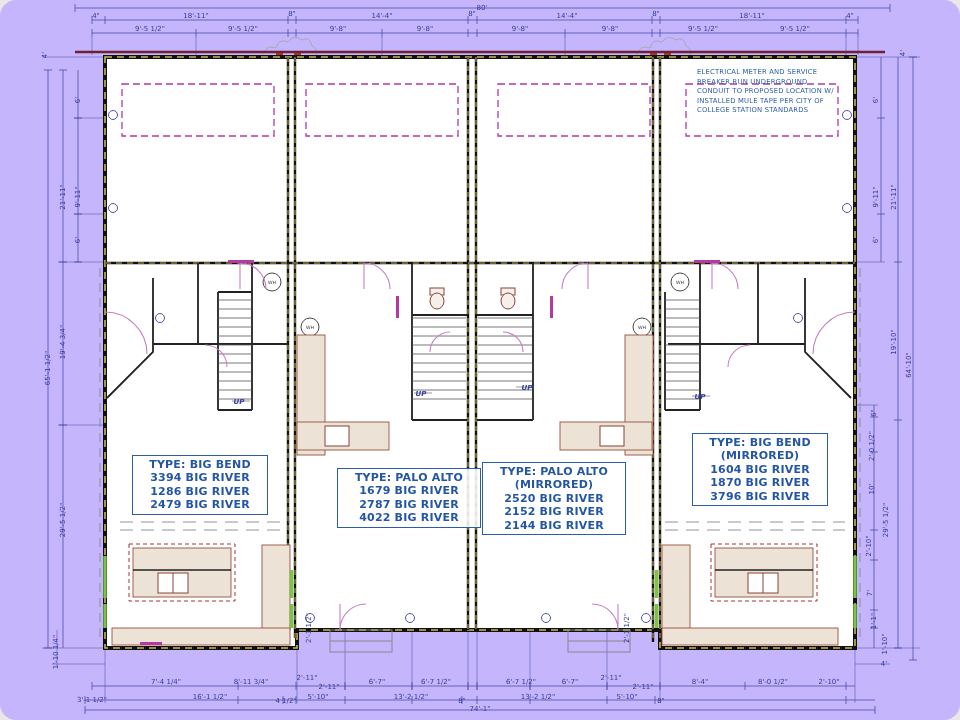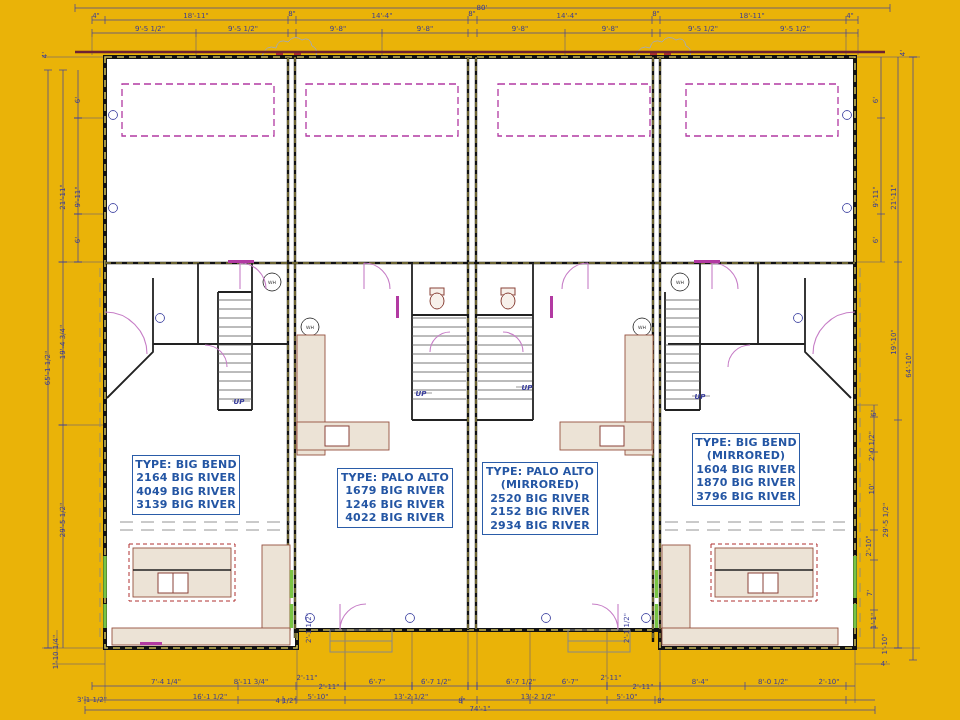--- a/index.html
+++ b/index.html
@@ -1,22 +1,22 @@
 <!DOCTYPE html>
 <html><head>
 <meta charset="utf-8">
 <style>
   html,body{margin:0;padding:0;background:#e8e8e8;font-family:"DejaVu Sans",sans-serif;}
-  #canvas{position:relative;width:960px;height:720px;background:#eab308;overflow:hidden;}
+  #canvas{position:relative;width:960px;height:720px;background:#c4b5fd;overflow:hidden;border-radius:16px;}
   #plan-svg{position:absolute;left:0;top:0;}
   .dim{font:7px "DejaVu Sans",sans-serif;fill:#34399b;text-anchor:middle;}
   .annot-up{font:italic bold 7px "DejaVu Sans",sans-serif;fill:#34399b;text-anchor:middle;}
   .annot-wh{font:4.6px "DejaVu Sans",sans-serif;fill:#333;text-anchor:middle;}
   .label-box{position:absolute;border:1.6px solid #2a5ca8;color:#2456a4;background:rgba(255,255,255,.88);
-    font-weight:bold;font-size:11px;line-height:1.22;text-align:center;padding:2px 0;
+    font-weight:bold;font-size:11px;line-height:1.22;text-align:center;padding:2px 14px;
     font-family:"DejaVu Sans",sans-serif;letter-spacing:.2px;}
   .note{position:absolute;color:#2a5ca8;font-size:6.8px;line-height:1.4;font-family:"DejaVu Sans",sans-serif;
     letter-spacing:.2px;}
 </style>
 </head>
 <body>
 
 <div id="canvas">
 
 <svg id="plan-svg" width="960" height="720" viewBox="0 0 960 720">
@@ -256,39 +256,46 @@
         <text x="700" y="399" class="annot-up">UP</text>
         <text x="272" y="284" class="annot-wh">WH</text>
         <text x="310" y="329" class="annot-wh">WH</text>
         <text x="680" y="284" class="annot-wh">WH</text>
         <text x="642" y="329" class="annot-wh">WH</text>
       </g>
 </svg>
 
 <div class="label-box" style="left:132px;top:455px;width:106px;">
   <div>TYPE: BIG BEND</div>
-  <div>2164 BIG RIVER</div>
-  <div>4049 BIG RIVER</div>
-  <div>3139 BIG RIVER</div>
+  <div>3394 BIG RIVER</div>
+  <div>1286 BIG RIVER</div>
+  <div>2479 BIG RIVER</div>
 </div>
 <div class="label-box" style="left:337px;top:468px;width:114px;">
   <div>TYPE: PALO ALTO</div>
   <div>1679 BIG RIVER</div>
-  <div>1246 BIG RIVER</div>
+  <div>2787 BIG RIVER</div>
   <div>4022 BIG RIVER</div>
 </div>
 <div class="label-box" style="left:482px;top:462px;width:114px;">
   <div>TYPE: PALO ALTO</div>
   <div>(MIRRORED)</div>
   <div>2520 BIG RIVER</div>
   <div>2152 BIG RIVER</div>
-  <div>2934 BIG RIVER</div>
+  <div>2144 BIG RIVER</div>
 </div>
 <div class="label-box" style="left:692px;top:433px;width:106px;">
   <div>TYPE: BIG BEND</div>
   <div>(MIRRORED)</div>
   <div>1604 BIG RIVER</div>
   <div>1870 BIG RIVER</div>
   <div>3796 BIG RIVER</div>
 </div>
 
+<div class="note" style="left:697px;top:68px;width:170px;">
+  <div>ELECTRICAL METER AND SERVICE</div>
+  <div>BREAKER RUN UNDERGROUND</div>
+  <div>CONDUIT TO PROPOSED LOCATION W/</div>
+  <div>INSTALLED MULE TAPE PER CITY OF</div>
+  <div>COLLEGE STATION STANDARDS</div>
+</div>
 
 </div>
 
 </body></html>

